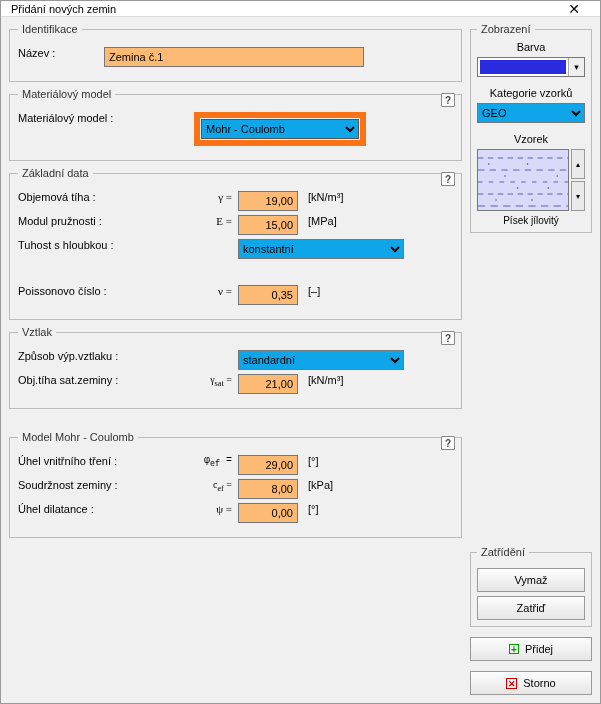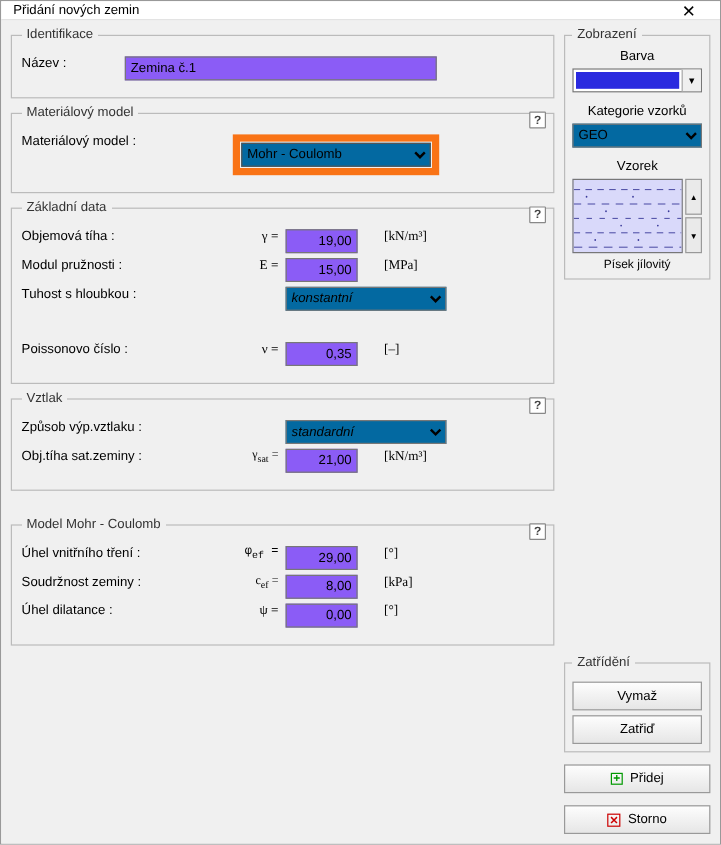--- a/index.html
+++ b/index.html
@@ -92,52 +92,51 @@
   }
   .sym {
     width: 38px;
     text-align: right;
     font-family: "Times New Roman", serif;
     font-style: normal;
   }
   input.text {
     height: 20px;
     border: 1px solid #777;
-    background: #8b5cf6;
+    background: #fdba74;
     font-family: inherit;
     font-size: 11px;
     padding: 0 4px;
   }
   input.num {
     width: 60px;
     text-align: right;
   }
   .unit {
-    margin-left: 16px;
+    margin-left: 4px;
     white-space: nowrap;
-    font-family: Liberation Serif, serif;
   }
   select {
     height: 20px;
     border: 1px solid #777;
-    background: #0369a1;
+    background: #0ea5e9;
     font-family: inherit;
     font-size: 11px;
   }
   .name-input { width: 260px; }
   .highlight-combo {
     border: 6px solid #f97316;
     padding: 1px;
     display: inline-block;
   }
   .highlight-combo select {
     width: 158px;
     border: 1px solid #555;
   }
-  .combo-mid { width: 134px; font-style: italic; }
+  .combo-mid { width: 166px; }
   .right-col fieldset {
     padding: 6px;
   }
   .center-label {
     text-align: center;
     font-size: 11px;
     margin-bottom: 4px;
   }
   .color-select {
     display: flex;

